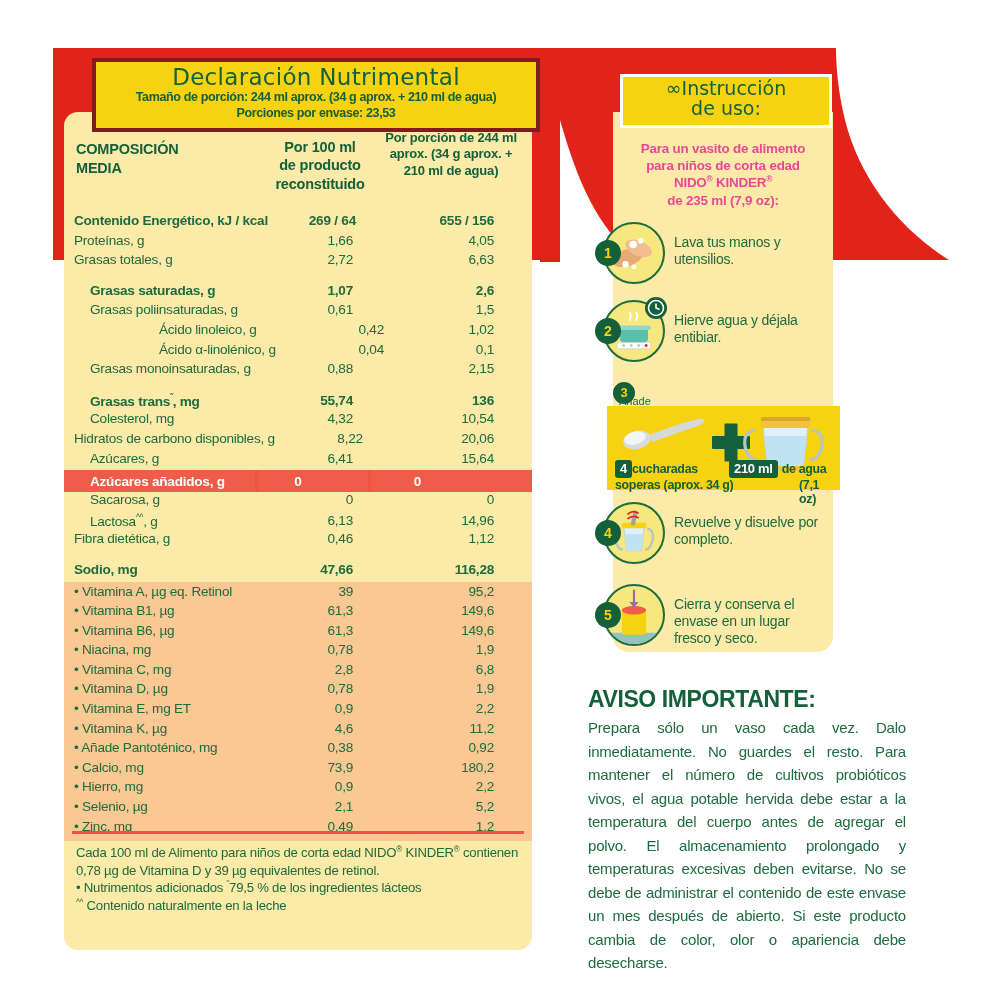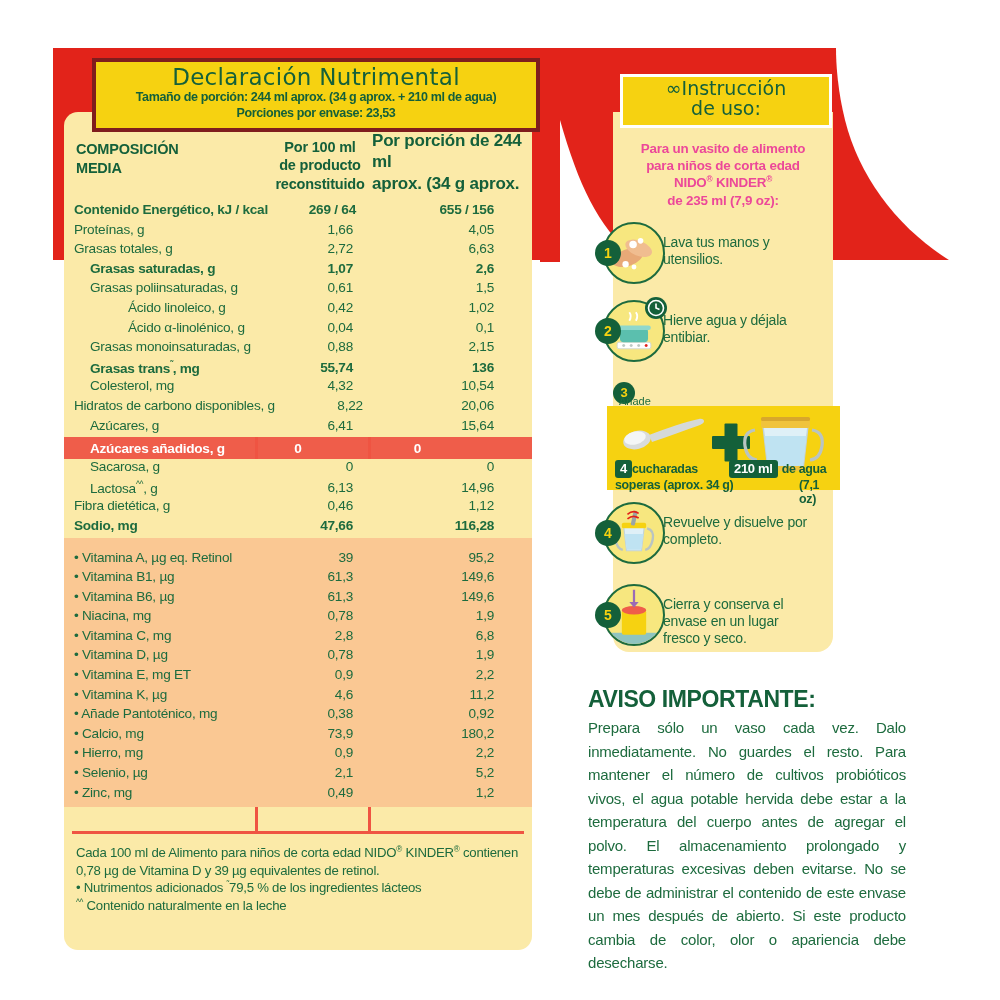--- a/index.html
+++ b/index.html
@@ -48,39 +48,39 @@
   }
 
   .tbl { position: absolute; left: 0; top: 0; width: 100%; }
   .col-head {
     position: relative; height: 84px;
     padding: 14px 0 0 0;
     color: #14603a;
   }
   .ch-a { position: absolute; left: 12px; top: 28px; font-size: 14.5px; font-weight: bold; line-height: 1.28; letter-spacing: -.2px;}
   .ch-b { position: absolute; left: 196px; top: 26px; width: 120px; text-align:center; font-size: 14.5px; font-weight: bold; line-height: 1.26; letter-spacing:-.2px;}
-  .ch-c { position: absolute; left: 308px; top: 18px; width: 158px; font-size: 17px; font-weight: bold; line-height: 1.26; letter-spacing:-.2px;}
+  .ch-c { position: absolute; left: 308px; top: 18px; width: 158px; text-align:center; font-size: 13px; font-weight: bold; line-height: 1.26; letter-spacing:-.2px;}
 
   .rows { position: relative; }
   .sec-main { background: #fbeaa8; }
   .sec-vit  { background: #fac893; }
 
   .r {
     display: flex; align-items: baseline;
     height: 19.6px;
     color: #1d6b3e;
     font-size: 13.6px;
     letter-spacing: -.25px;
   }
   .r .nm { flex: 0 0 201px; padding-left: 10px; white-space: nowrap; }
   .r .v1 { flex: 0 0 106px; text-align: right; padding-right: 18px; }
   .r .v2 { flex: 1 1 auto; text-align: right; padding-right: 38px; }
-  .r.bold { font-weight: bold; }
+  .r.bold { font-weight: bold; margin-top: 11px; }
   .r.ind1 .nm { padding-left: 26px; }
-  .r.ind2 .nm { padding-left: 64px; }
+  .r.ind2 .nm { padding-left: 64px; margin-left: 31px; }
   .r.hl {
     background: #ef5d4a; color: #ffffff; font-weight: bold;
     height: 22px; align-items: center;
   }
   .r.hl .nm { padding-left: 26px; }
   .r.hl .v1, .r.hl .v2 { text-align: center; padding-right: 0; }
   .r.hl .v1 { flex: 0 0 106px; padding-right: 40px;}
   .r.hl .v2 { padding-right: 68px; }
 
   .vline {
@@ -122,21 +122,21 @@
     border-radius: 50%; background: #f7e77f; border: 2.5px solid #1d6b3e;
     overflow: hidden;
   }
   .step .badge {
     position: absolute; left: -8px; top: 18px; width: 26px; height: 26px;
     border-radius: 50%; background: #14603a; color: #f6d211;
     font-size: 14px; font-weight: bold; text-align: center; line-height: 26px;
     z-index: 5;
   }
   .step .txt {
-    position: absolute; left: 60px; top: 12px; width: 150px;
+    position: absolute; left: 71px; top: 12px; width: 150px;
     color: #1d6b3e; font-size: 14px; line-height: 1.2; letter-spacing: -.2px;
   }
   .step3-label {
     position: absolute; left: 619px; top: 383px;
     color: #1d6b3e; font-size: 11px; margin-top: 12px;
   }
   .step3-badge {
     position: absolute; left: 613px; top: 382px; width: 22px; height: 22px;
     border-radius: 50%; background: #14603a; color: #f6d211;
     font-size: 13px; font-weight: bold; text-align: center; line-height: 22px;
@@ -286,21 +286,21 @@
             <span class="nm">Fibra dietética, g</span>
             <span class="v1">0,46</span>
             <span class="v2">1,12</span>
           </div>
           <div class="r bold">
             <span class="nm">Sodio, mg</span>
             <span class="v1">47,66</span>
             <span class="v2">116,28</span>
           </div>
         </div>
-      <div class="rows sec-vit" id="rows-vit" style="padding:12px 0 3px 0;">
+      <div class="rows sec-vit" id="rows-vit" style="padding:2px 0 3px 0;">
           <div class="r">
             <span class="nm">• Vitamina A, µg eq. Retinol</span>
             <span class="v1">39</span>
             <span class="v2">95,2</span>
           </div>
           <div class="r">
             <span class="nm">• Vitamina B1, µg</span>
             <span class="v1">61,3</span>
             <span class="v2">149,6</span>
           </div>

